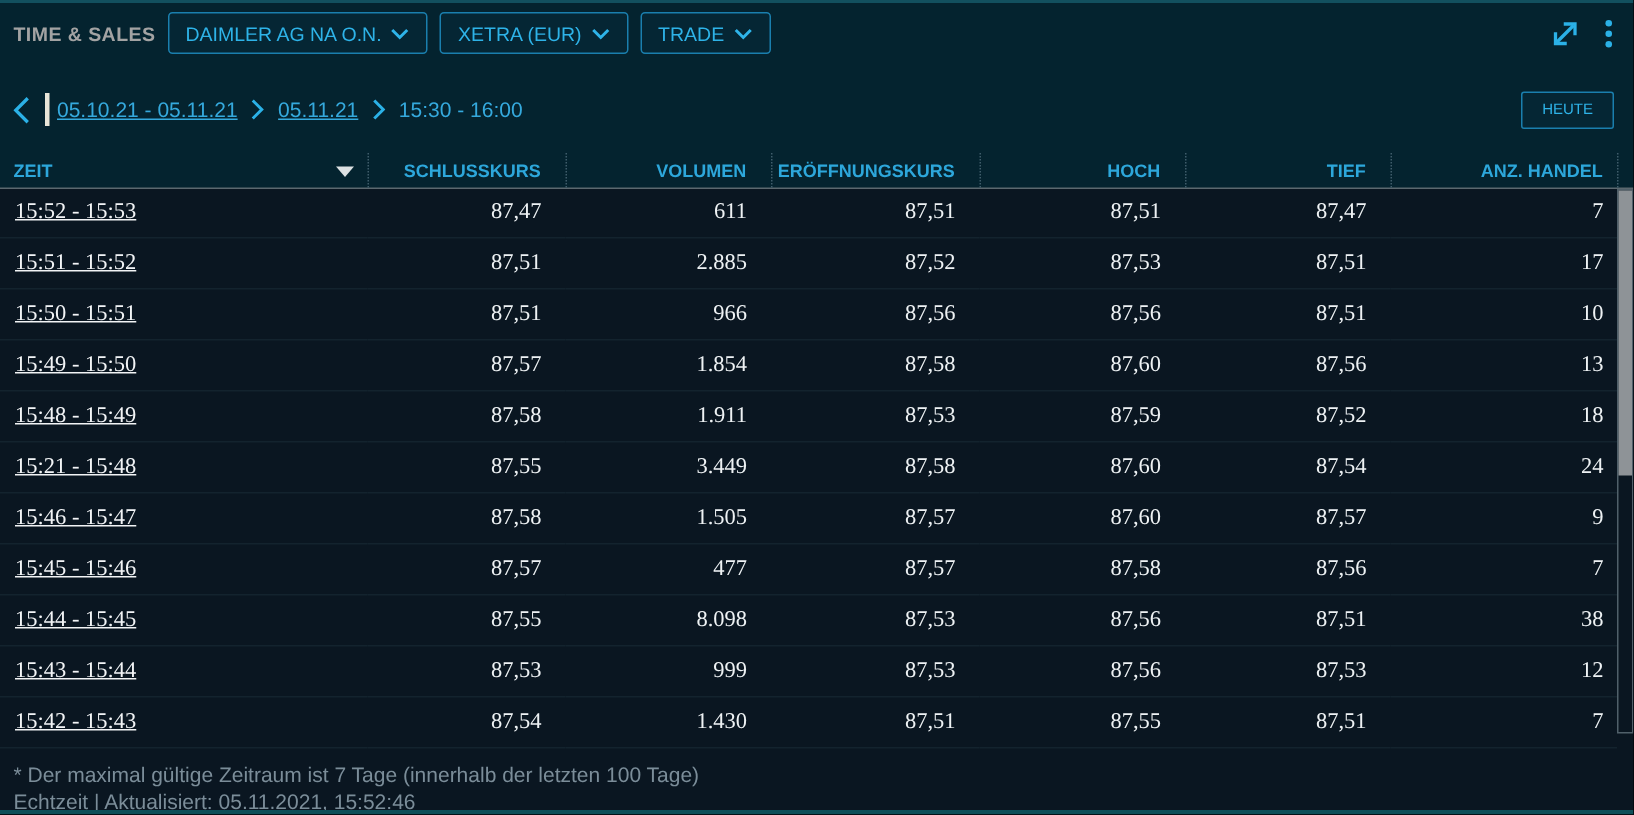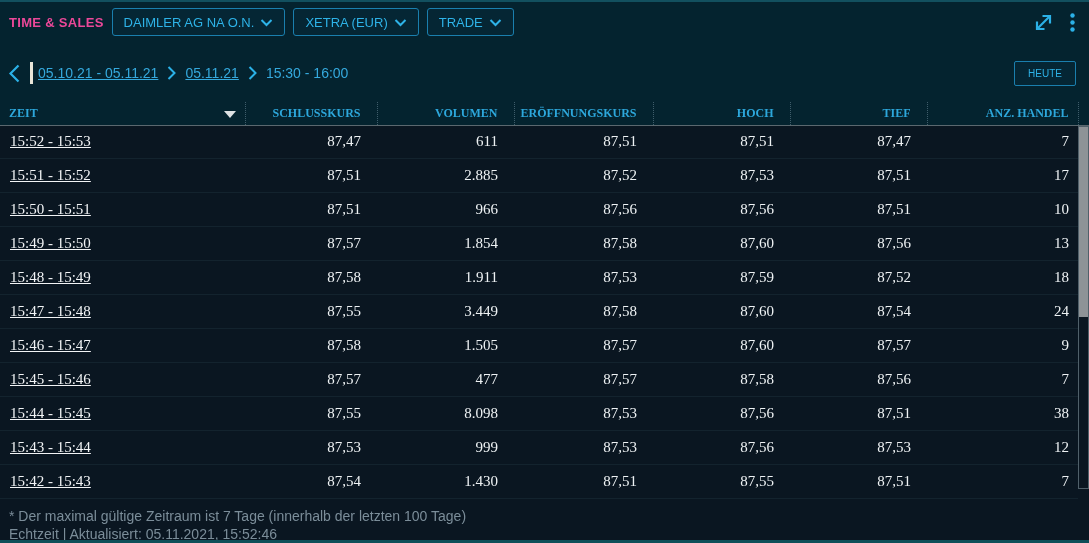--- a/index.html
+++ b/index.html
@@ -7,21 +7,21 @@
     position:relative;width:1089px;height:543px;overflow:hidden;
     background:#0a1621;font-family:"Liberation Sans",sans-serif;
     -webkit-font-smoothing:antialiased;
   }
   .top-edge{position:absolute;top:0;left:0;width:100%;height:2px;background:#12505f;z-index:3;}
   .chrome-bg{position:absolute;top:0;left:0;width:100%;height:125px;background:#04232f;border-bottom:1px solid #5b686f;z-index:0;}
   .layer{position:relative;z-index:1;}
 
   
   .topbar{height:44px;display:flex;align-items:center;padding-left:9px;}
-  .tb-title{color:#ec4899;font-size:13px;font-weight:700;letter-spacing:.3px;white-space:nowrap;}
+  .tb-title{color:#a3a3a3;font-size:13px;font-weight:700;letter-spacing:.3px;white-space:nowrap;}
   .dd{
     display:flex;align-items:center;gap:6px;margin-left:8px;height:28px;
     padding:0 11px;background:rgba(8,45,64,.35);
     border:1px solid #1a7fae;border-radius:3px;color:#2eb3e8;
     font-size:13px;font-family:"Liberation Sans",sans-serif;cursor:pointer;white-space:nowrap;
   }
   .dd svg{flex:0 0 auto;}
   .tb-right{margin-left:auto;display:flex;align-items:center;gap:16px;padding-right:14px;}
   .icon-btn{background:none;border:none;padding:0;cursor:pointer;display:flex;align-items:center;}
 
@@ -36,21 +36,21 @@
     margin-left:auto;height:25px;padding:0 13px;background:rgba(8,45,64,.35);
     border:1px solid #1a7fae;border-radius:2px;color:#2eb3e8;
     font-size:10px;font-family:"Liberation Sans",sans-serif;cursor:pointer;
   }
 
   
   table{border-collapse:collapse;table-layout:fixed;width:1078px;}
   thead th{
     height:23px;background:transparent;color:#2da7db;font-size:12px;font-weight:700;
     text-align:right;padding:0 16px 0 0;white-space:nowrap;overflow:hidden;
-    font-family:Liberation Serif, serif;cursor:pointer;position:relative;
+    font-family:Liberation Sans, sans-serif;cursor:pointer;position:relative;
   }
   thead th+th{border-left:1px dotted #3f5d6b;}
   thead th:last-child{border-right:1px dotted #3f5d6b;padding-right:9px;}
   thead th.c-zeit{text-align:left;padding-left:9px;}
   .sort-tri{
     position:absolute;right:9px;top:9px;width:0;height:0;
     border-left:6px solid transparent;border-right:6px solid transparent;
     border-top:7px solid #dde1e3;
   }
   tbody td{
@@ -234,21 +234,21 @@
     </td>
     <td>87,58</td>
     <td>1.911</td>
     <td>87,53</td>
     <td>87,59</td>
     <td>87,52</td>
     <td class="c-anz">18</td>
   </tr>
           <tr>
     <td class="c-zeit">
-      <a class="row-link" href="#">15:47 - 15:48</a>
+      <a class="row-link" href="#">15:21 - 15:48</a>
     </td>
     <td>87,55</td>
     <td>3.449</td>
     <td>87,58</td>
     <td>87,60</td>
     <td>87,54</td>
     <td class="c-anz">24</td>
   </tr>
           <tr>
     <td class="c-zeit">

